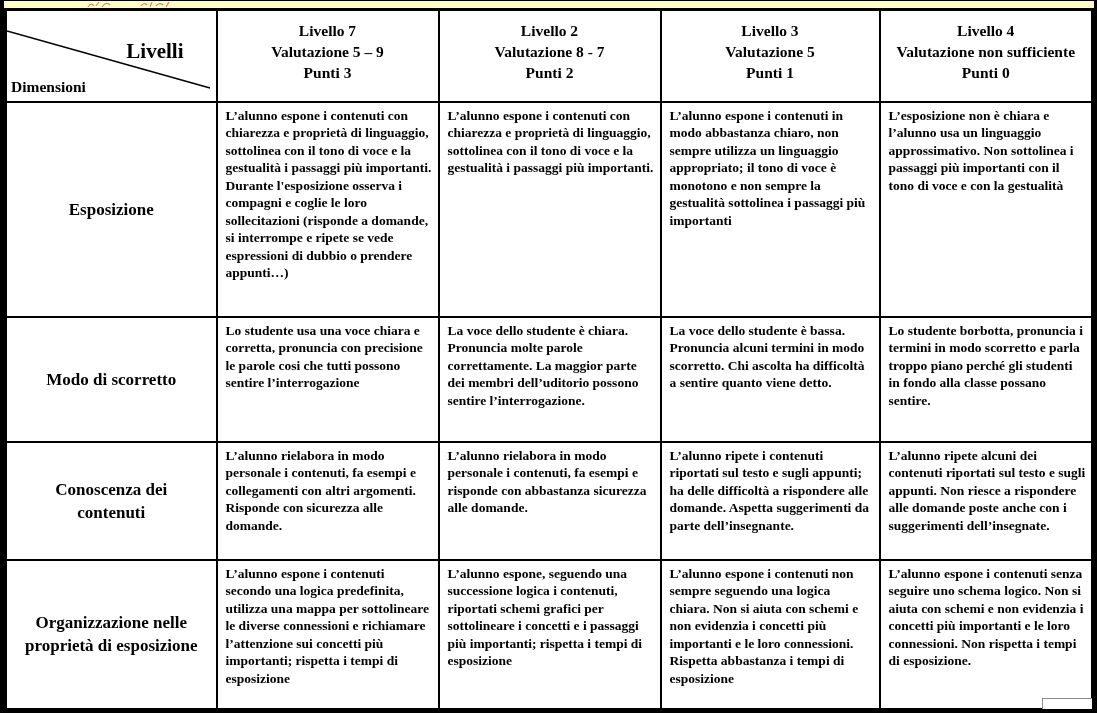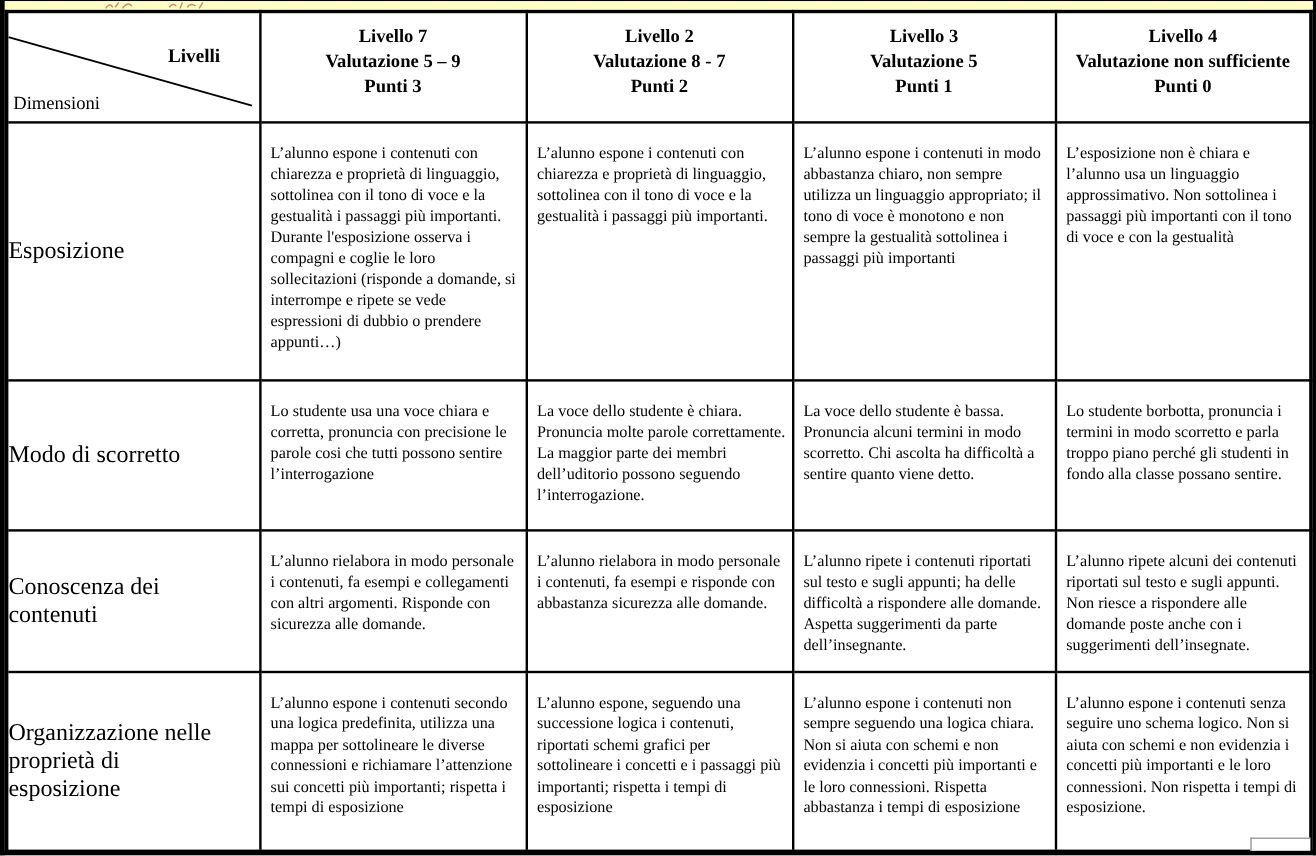--- a/index.html
+++ b/index.html
@@ -27,32 +27,33 @@
   col.c3{width:219px;} col.c4{width:213px;}
   th,td{border:2px solid #000;padding:0;vertical-align:top;box-sizing:border-box;}
   tr.hdr{height:92px;}
   tr.r0{height:215px;} tr.r1{height:125px;} tr.r2{height:118px;} tr.r3{height:150px;}
   th.level{
     font-size:15.5px;font-weight:bold;text-align:center;
     padding-top:9px;line-height:21px;vertical-align:top;
   }
   th.corner{position:relative;font-weight:bold;}
   .corner svg{position:absolute;left:0;top:0;}
-  .livelli{position:absolute;right:32px;top:28px;font-size:16px;font-weight:bold;}
-  .dimensioni{position:absolute;left:4px;bottom:5px;font-size:15.5px;font-weight:normal;}
+  .livelli{position:absolute;right:32px;top:28px;font-size:21px;font-weight:bold;}
+  .dimensioni{position:absolute;left:4px;bottom:5px;font-size:15.5px;font-weight:bold;}
   th.dim{
-    vertical-align:middle;text-align:left;font-size:20px;font-weight:normal;
+    vertical-align:middle;text-align:center;font-size:17px;font-weight:bold;
     line-height:23px;
   }
   th.dim span{display:inline-block;}
   tr:nth-child(4) th.dim span{max-width:150px;}
   tr:nth-child(5) th.dim span{max-width:185px;}
   td .txt{
     font-size:13.5px;line-height:17.5px;text-align:left;
-    padding:16px 5px 2px 8px;
+    padding:4px 5px 2px 8px;
+    font-weight:bold;
   }
   .bottom-edge{position:absolute;left:-4px;right:-3px;bottom:0;height:4px;background:#000;}
   .corner-box{
     position:absolute;right:2px;bottom:4px;width:49px;height:10px;
     background:#fff;border-top:1px solid #8a8a8a;border-left:1px solid #8a8a8a;z-index:5;
   }
 </style>
 </head>
 <body>
 
@@ -120,21 +121,21 @@
             <div class="txt">L’esposizione non è chiara e l’alunno usa un linguaggio approssimativo. Non sottolinea i passaggi più importanti con il tono di voce e con la gestualità</div>
           </td>
     </tr>
 
     <tr class="r1">
       <th class="dim"><span>Modo di scorretto</span></th>
       <td>
             <div class="txt">Lo studente usa una voce chiara e corretta, pronuncia con precisione le parole cosi che tutti possono sentire l’interrogazione</div>
           </td>
       <td>
-            <div class="txt">La voce dello studente è chiara. Pronuncia molte parole correttamente. La maggior parte dei membri dell’uditorio possono seguendo l’interrogazione.</div>
+            <div class="txt">La voce dello studente è chiara. Pronuncia molte parole correttamente. La maggior parte dei membri dell’uditorio possono sentire l’interrogazione.</div>
           </td>
       <td>
             <div class="txt">La voce dello studente è bassa. Pronuncia alcuni termini in modo scorretto.  Chi ascolta ha difficoltà a sentire quanto viene detto.</div>
           </td>
       <td>
             <div class="txt">Lo studente borbotta, pronuncia i termini in modo scorretto e parla troppo piano perché gli studenti in fondo alla classe possano sentire.</div>
           </td>
     </tr>
 
     <tr class="r2">

